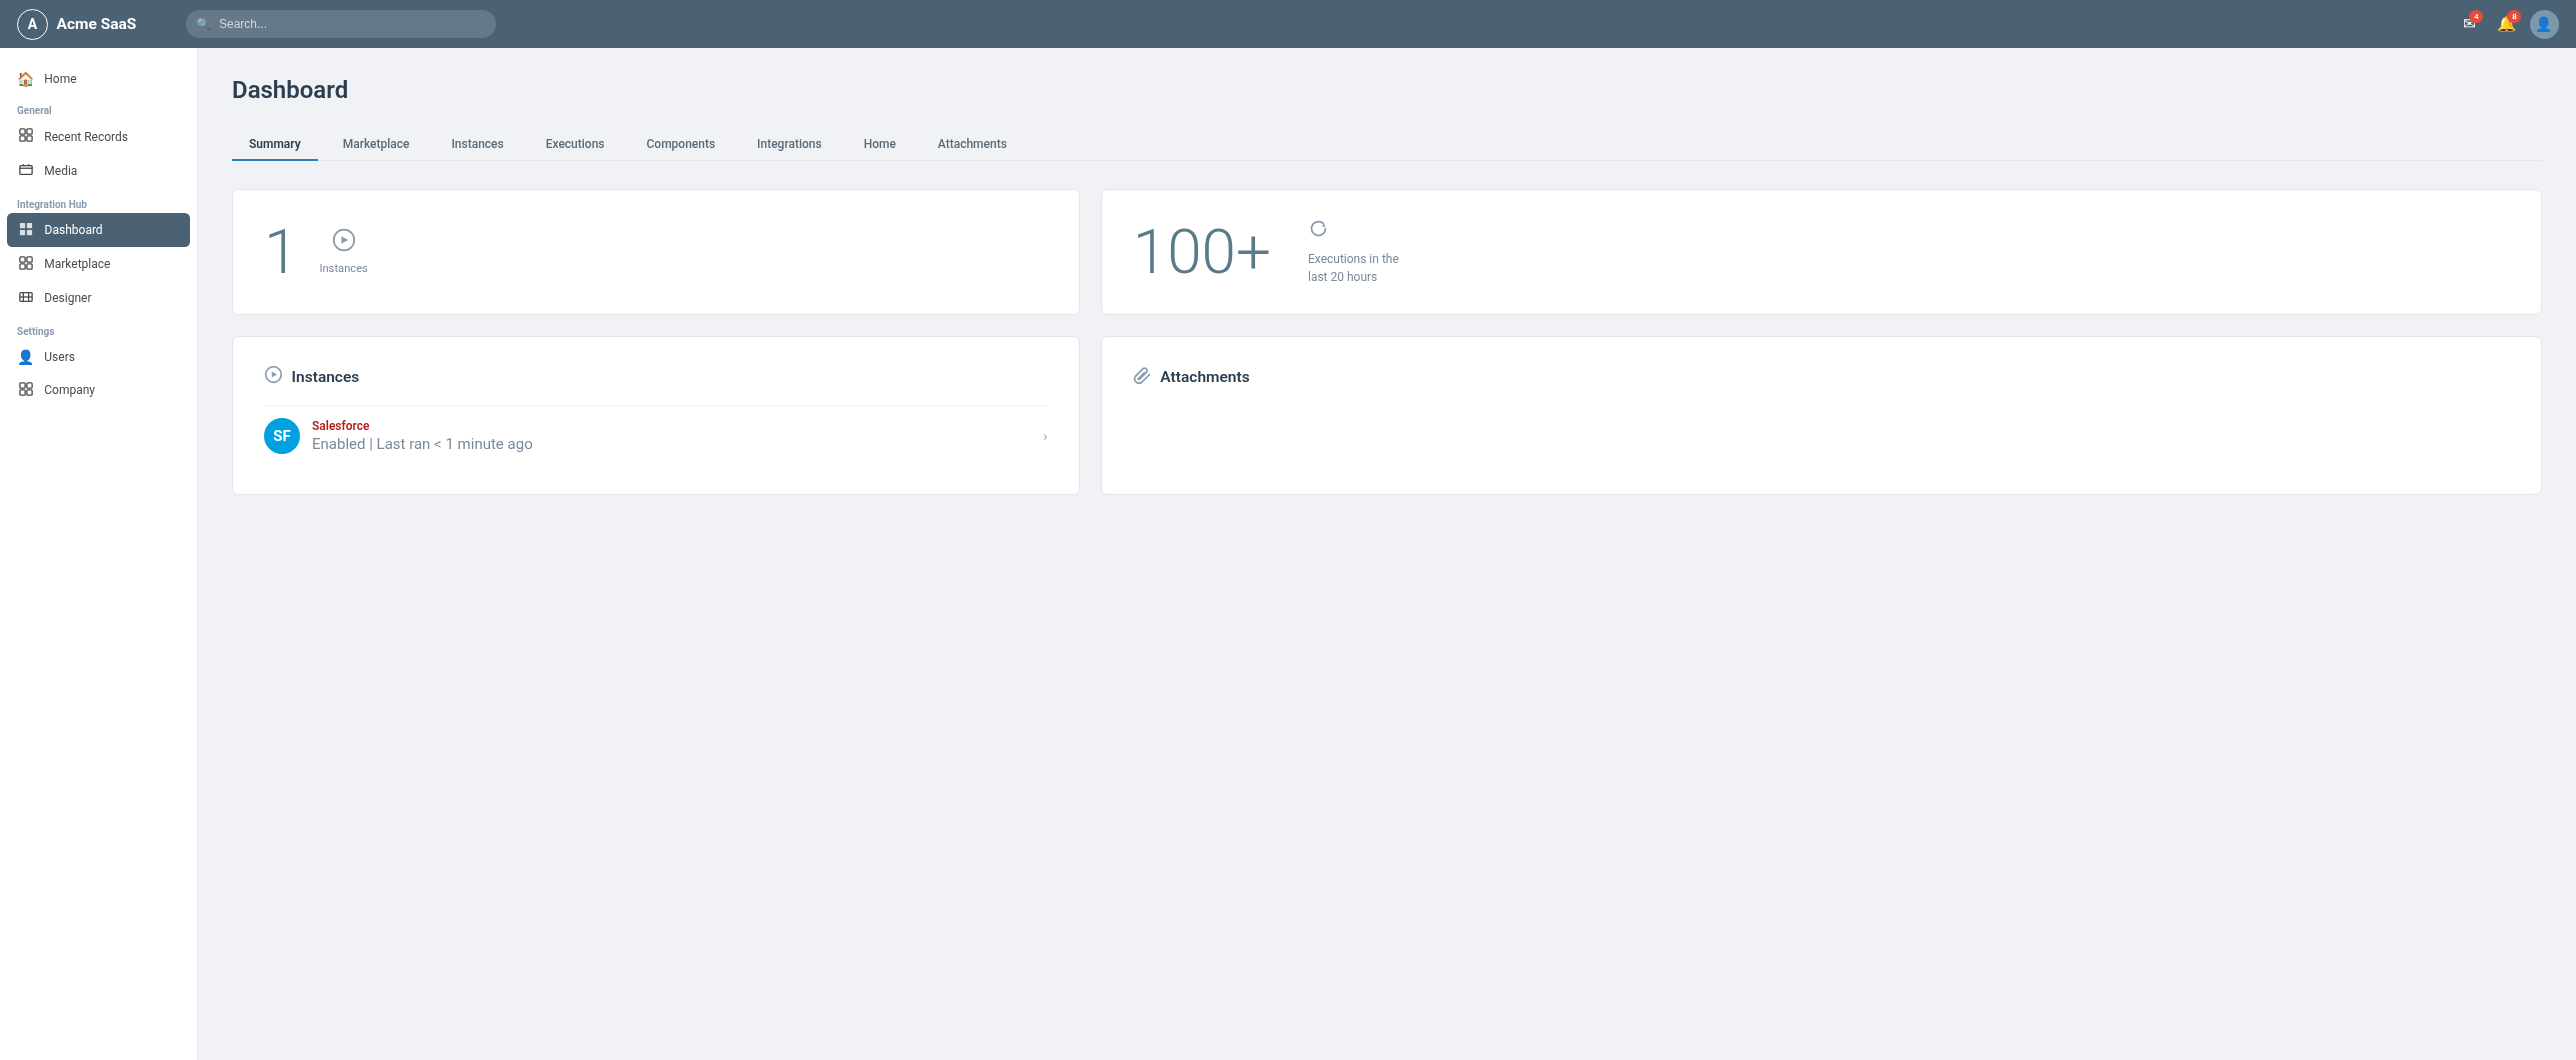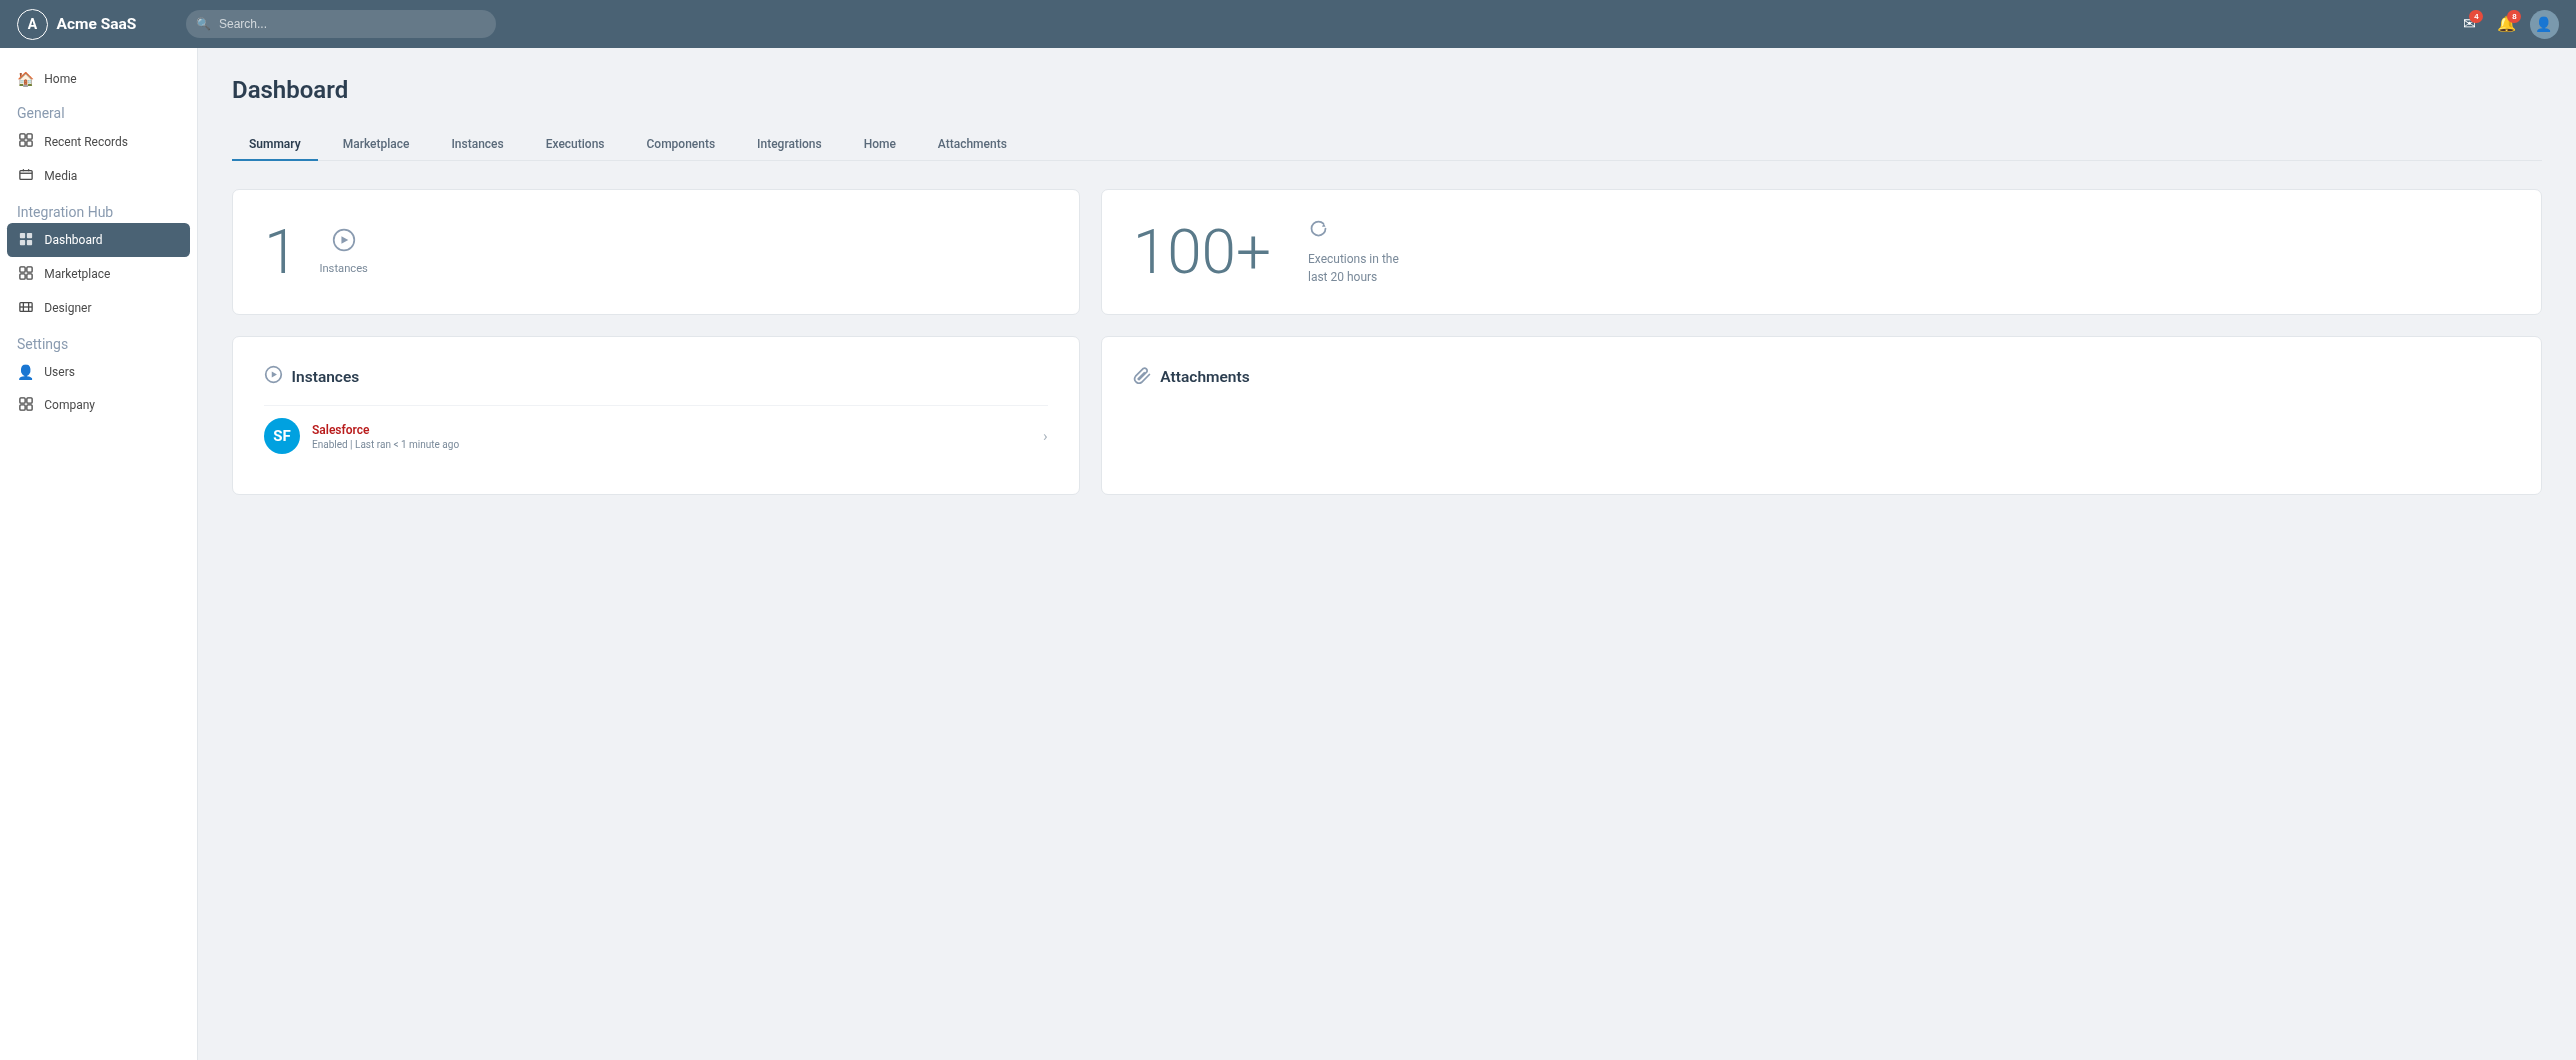--- a/index.html
+++ b/index.html
@@ -139,22 +139,22 @@
     }
     .sidebar-item.active {
       background: #4a6274;
       color: #fff;
       border-radius: 5.2px;
       margin: 0 7px;
       padding: 8.6px 10.3px;
     }
     .sidebar-section-label {
       padding: 10.3px 17px 3.4px;
-      font-size: 14px;
-      font-weight: 400;
+      font-size: 10px;
+      font-weight: 700;
       color: #8a9bb0;
       text-transform: none;
       letter-spacing: 0;
     }
     .sidebar-icon {
       font-size: 14px;
       width: 17px;
       text-align: center;
       flex-shrink: 0;
     }
@@ -305,21 +305,21 @@
     }
     .instance-info {
       flex: 1;
     }
     .instance-name {
       font-size: 12px;
       font-weight: 600;
       color: #b91c1c;
     }
     .instance-status {
-      font-size: 10px;
+      font-size: 15px;
       color: #7a8a9a;
       margin-top: 1.7px;
     }
     .instance-chevron {
       color: #aab4be;
       font-size: 15.5px;
     }
 
     
     .attachments-card {

